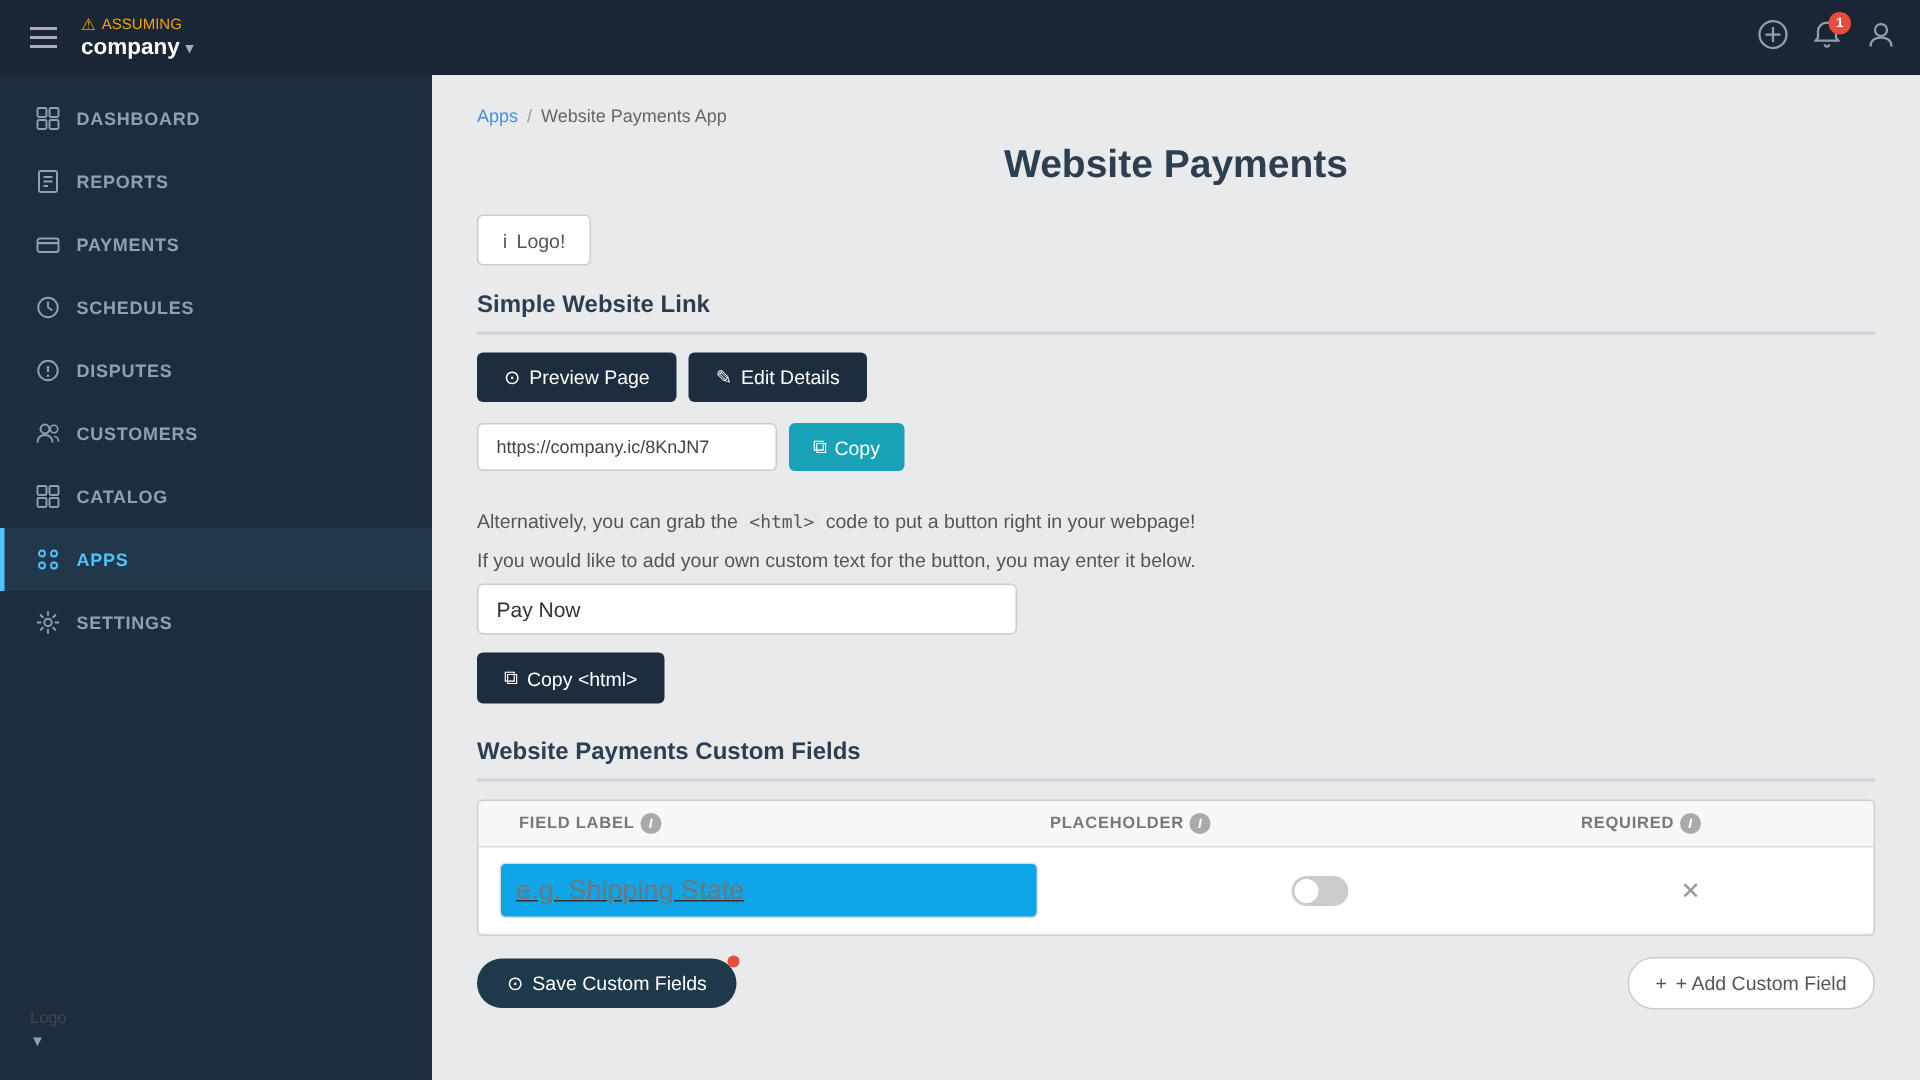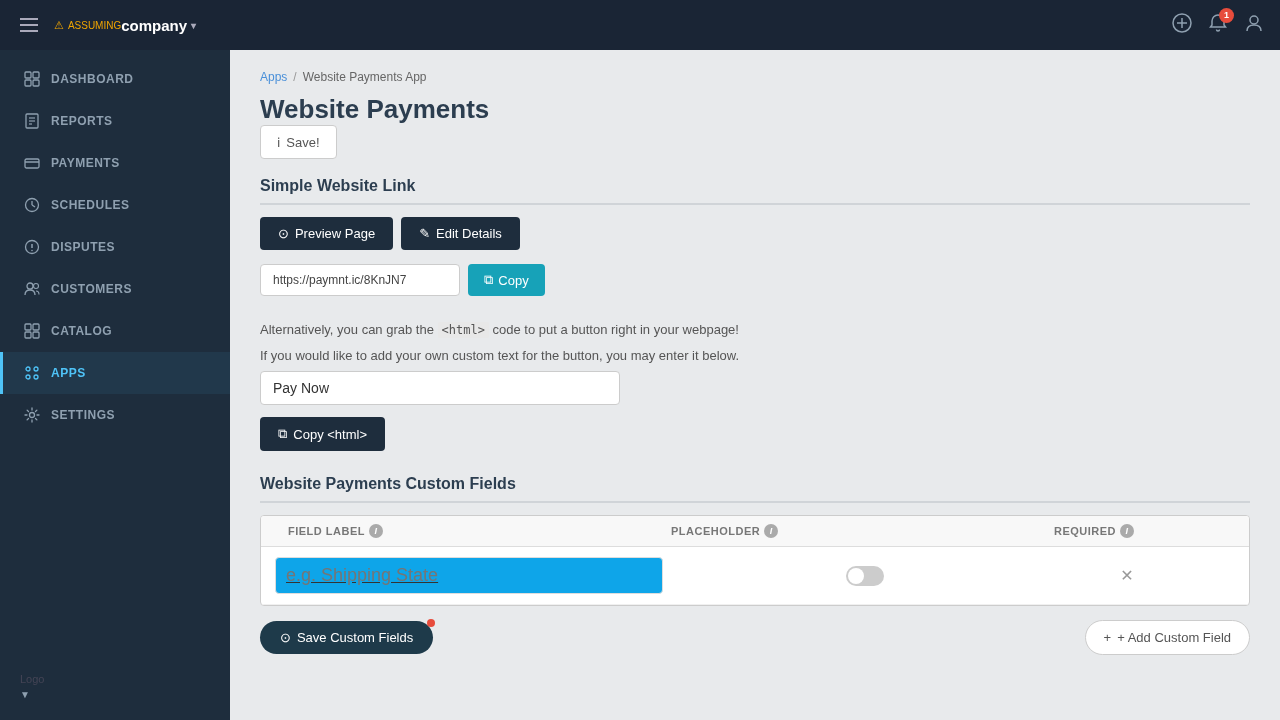--- a/index.html
+++ b/index.html
@@ -11,35 +11,35 @@
       height: 50px;
       display: flex;
       align-items: center;
       padding: 0 16px;
       justify-content: space-between;
       flex-shrink: 0;
     }
     .topbar-left { display: flex; align-items: center; gap: 12px; }
     .hamburger { display: flex; flex-direction: column; gap: 4px; cursor: pointer; padding: 4px; }
     .hamburger span { display: block; width: 18px; height: 2px; background: #aab; }
-    .company-info { display: flex; flex-direction: row; }
+    .company-info { display: flex; flex-direction: column; }
     .company-warning { display: flex; align-items: center; gap: 4px; font-size: 10px; color: #f0a500; }
     .company-warning::before { content: '⚠'; font-size: 11px; }
     .company-name { display: flex; align-items: center; gap: 4px; color: #fff; font-size: 15px; font-weight: 600; cursor: pointer; }
     .company-name::after { content: '▾'; font-size: 10px; color: #aab; }
     .topbar-right { display: flex; align-items: center; gap: 16px; }
     .topbar-icon { color: #aab; font-size: 18px; cursor: pointer; position: relative; }
     .badge { position: absolute; top: -5px; right: -6px; background: #e74c3c; color: #fff; border-radius: 50%; font-size: 9px; width: 15px; height: 15px; display: flex; align-items: center; justify-content: center; font-weight: bold; }
 
     
     .layout { display: flex; flex: 1; overflow: hidden; }
 
     
     .sidebar {
-      width: 230px;
+      width: 288px;
       background: #1e2d3d;
       flex-shrink: 0;
       display: flex;
       flex-direction: column;
       overflow-y: auto;
       padding: 8px 0;
     }
     .sidebar-item {
       display: flex;
       align-items: center;
@@ -77,21 +77,22 @@
       margin-bottom: 10px;
     }
     .breadcrumb a { color: #4a90d9; text-decoration: none; }
     .breadcrumb-sep { color: #999; }
 
     
     .page-title {
       font-size: 26px;
       font-weight: 600;
       color: #2c3e50;
-      text-align: left;
+      text-align: center;
+      margin-bottom: 18px;
     }
 
     
     .help-btn {
       display: inline-flex;
       align-items: center;
       gap: 6px;
       padding: 7px 16px;
       border: 1px solid #ccc;
       border-radius: 4px;
@@ -451,38 +452,38 @@
       <span class="breadcrumb-sep">/</span>
       <span>Website Payments App</span>
     </div>
 
     
     <h1 class="page-title">Website Payments</h1>
 
     
     <button class="help-btn">
       <span>ℹ</span>
-      <span>Save!</span>
+      <span>Logo!</span>
     </button>
 
     
     <div class="section">
       <div class="section-title">Simple Website Link</div>
       <div class="btn-group">
         <button class="btn-dark">
           <span>⊙</span>
           <span>Preview Page</span>
         </button>
         <button class="btn-dark">
           <span>✎</span>
           <span>Edit Details</span>
         </button>
       </div>
       <div class="url-row">
-        <div class="url-display">https://paymnt.ic/8KnJN7</div>
+        <div class="url-display">https://company.ic/8KnJN7</div>
         <button class="btn-copy">
           <span>⧉</span>
           <span>Copy</span>
         </button>
       </div>
     </div>
 
     
     <div class="section">
       <p class="desc-text">

